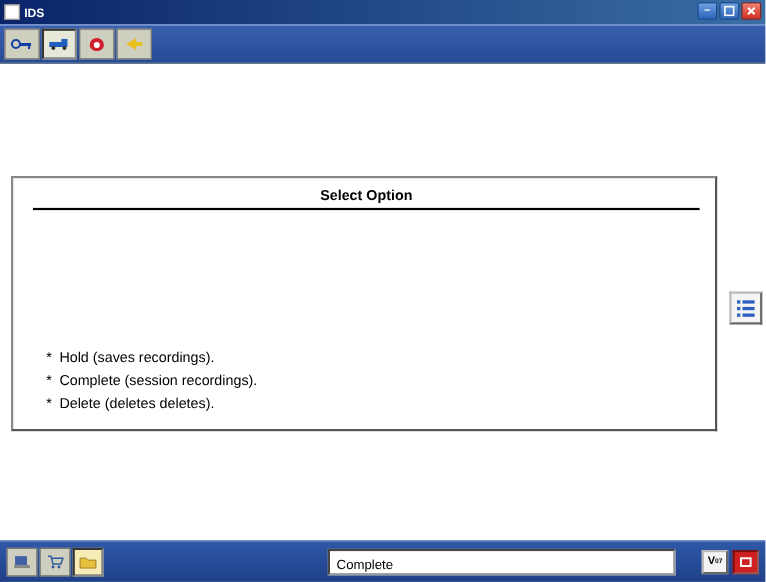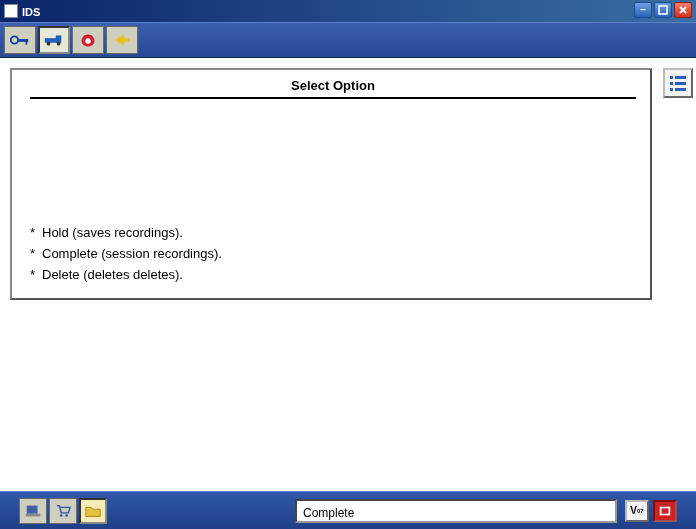--- a/index.html
+++ b/index.html
@@ -64,21 +64,21 @@
       display: flex; align-items: center; justify-content: center;
       cursor: pointer;
     }
     .tool-btn.active { border: 2px inset #888; background:#e8e8d8; }
     .tool-btn svg { width: 22px; height: 18px; }
 
     
     .content-area {
       flex: 1;
       display: flex;
-      align-items: flex-start;
+      align-items: center;
       background: #ffffff;
     }
     .main-panel {
       flex: 1;
       margin: 10px 8px 8px 10px;
       border: 2px solid #888;
       border-right-color:#555; border-bottom-color:#555;
       background: #fff;
       position: relative;
       padding: 6px 14px 10px 18px;
@@ -89,21 +89,21 @@
       text-align: center;
       font-weight: bold;
       font-size: 13px;
       padding: 2px 0 4px 0;
     }
     .panel-rule {
       border: none; border-top: 2px solid #000;
       margin: 0 0 120px 0;
     }
     .options-list { list-style: none; }
-    .options-list li { margin: 6px 0; font-size: 13px; }
+    .options-list li { margin: 6px 12px; font-size: 13px; }
     .options-list li .bullet { display:inline-block; width:12px; }
 
     .side-rail {
       width: 36px;
       padding-top: 10px;
       display: flex; flex-direction: column; align-items: center; gap: 6px;
     }
     .side-btn {
       width: 30px; height: 30px;
       border: 2px outset #bbb;
@@ -113,22 +113,22 @@
     }
     .side-btn svg { width: 22px; height: 22px; }
 
     
     .bottombar {
       height: 38px;
       background: linear-gradient(#2f58a8, #1f4088);
       border-top: 1px solid #5a80c8;
       display: flex;
       align-items: center;
-      padding: 4px 19px;
-      gap: 8px;
+      padding: 4px 6px;
+      gap: 24px;
     }
     .bottom-left-btns { display: flex; gap: 2px; }
     .bottom-btn {
       width: 28px; height: 26px;
       background: #cfcfbf;
       border: 1px solid #6a6a6a;
       display:flex;align-items:center;justify-content:center;
       cursor:pointer;
     }
     .bottom-btn.active { background:#f5edb5; border:2px inset #888; }

